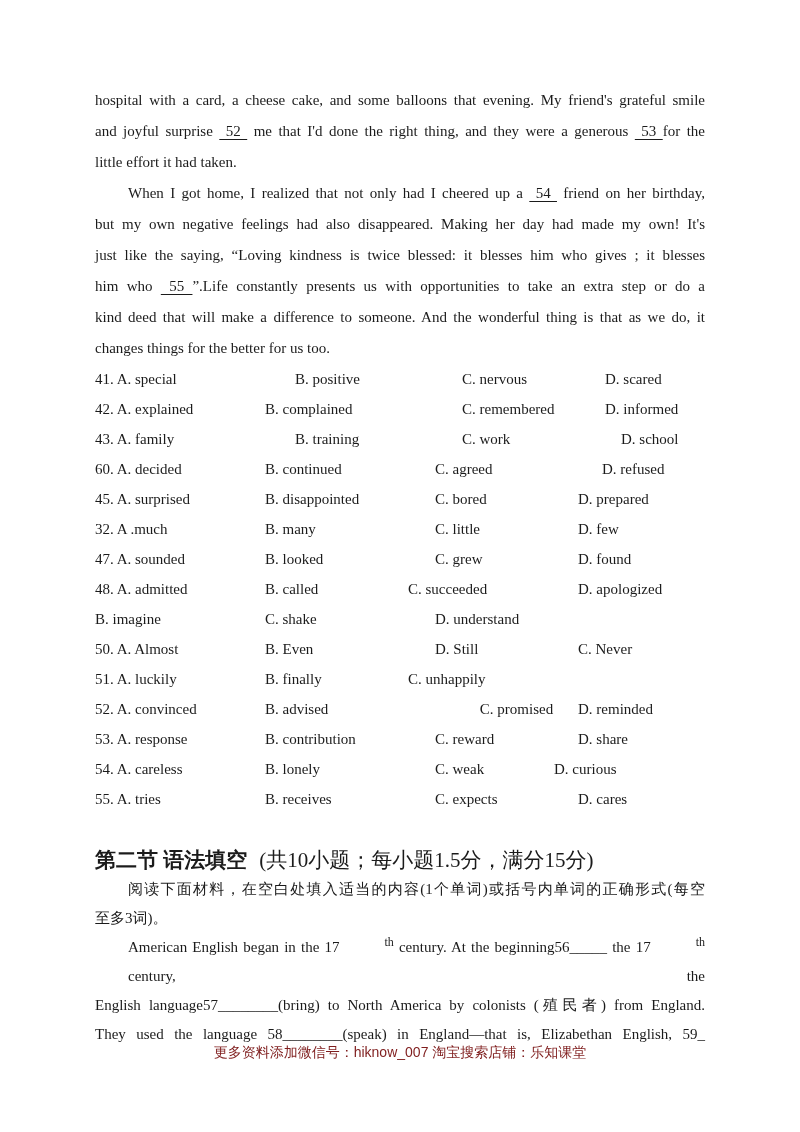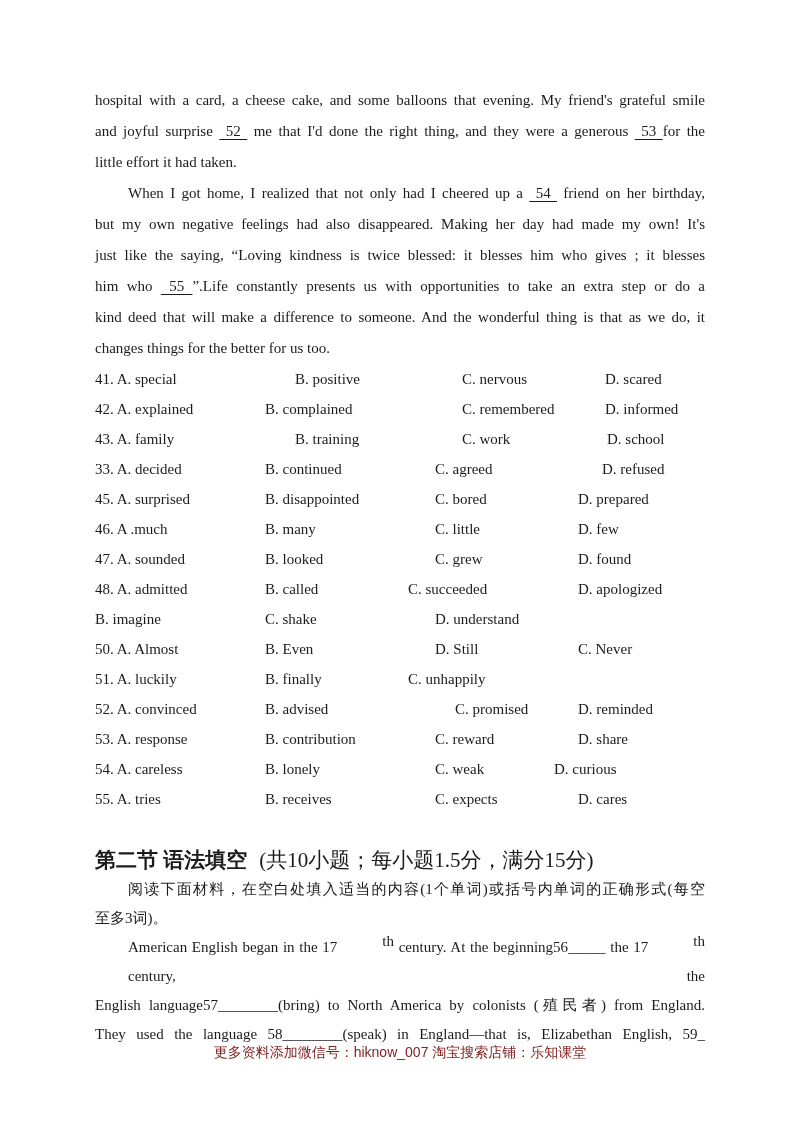--- a/index.html
+++ b/index.html
@@ -15,21 +15,21 @@
   .line{
     font-size:15px;
     line-height:31px;
     text-align:justify;
     text-align-last:justify;
   }
   .line.last{text-align-last:left;}
   .line.indent{padding-left:33px;}
   .line.lh29{line-height:29px;}
   .blank{text-decoration:underline;text-underline-offset:3px;}
-  sup{font-size:15px;line-height:0;padding-left:45px;}
+  sup{font-size:12px;line-height:0;padding-left:45px;}
   .opt-row{
     display:grid;
     grid-template-columns:170px 170px 143px 1fr;
     font-size:15px;
     line-height:30px;
     height:30px;
   }
   .opt-cell{white-space:nowrap;}
   .sec-header{
     margin-top:32px;
@@ -79,36 +79,36 @@
         <div class="opt-row">
           <div class="opt-cell">42. A. explained</div>
           <div class="opt-cell" style="margin-left: 0px;">B. complained</div>
           <div class="opt-cell" style="margin-left: 27px;">C. remembered</div>
           <div class="opt-cell" style="margin-left: 27px;">D. informed</div>
         </div>
         <div class="opt-row">
           <div class="opt-cell">43. A. family</div>
           <div class="opt-cell" style="margin-left: 30px;">B. training</div>
           <div class="opt-cell" style="margin-left: 27px;">C. work</div>
-          <div class="opt-cell" style="margin-left: 29px;">D. school</div>
+          <div class="opt-cell" style="margin-left: 43px;">D. school</div>
         </div>
         <div class="opt-row">
-          <div class="opt-cell">33. A. decided</div>
+          <div class="opt-cell">60. A. decided</div>
           <div class="opt-cell" style="margin-left: 0px;">B. continued</div>
           <div class="opt-cell" style="margin-left: 0px;">C. agreed</div>
           <div class="opt-cell" style="margin-left: 24px;">D. refused</div>
         </div>
         <div class="opt-row">
           <div class="opt-cell">45. A. surprised</div>
           <div class="opt-cell">B. disappointed</div>
           <div class="opt-cell">C. bored</div>
           <div class="opt-cell">D. prepared</div>
         </div>
         <div class="opt-row">
-          <div class="opt-cell">46. A .much</div>
+          <div class="opt-cell">32. A .much</div>
           <div class="opt-cell">B. many</div>
           <div class="opt-cell">C. little</div>
           <div class="opt-cell">D. few</div>
         </div>
         <div class="opt-row">
           <div class="opt-cell">47. A. sounded</div>
           <div class="opt-cell">B. looked</div>
           <div class="opt-cell">C. grew</div>
           <div class="opt-cell">D. found</div>
         </div>
@@ -130,21 +130,21 @@
           <div class="opt-cell">C. Never</div>
         </div>
         <div class="opt-row">
           <div class="opt-cell">51. A. luckily</div>
           <div class="opt-cell" style="margin-left: 0px;">B. finally</div>
           <div class="opt-cell" style="margin-left: -27px;">C. unhappily</div>
         </div>
         <div class="opt-row">
           <div class="opt-cell">52. A. convinced</div>
           <div class="opt-cell" style="margin-left: 0px;">B. advised</div>
-          <div class="opt-cell" style="margin-left: 20px;">C. promised</div>
+          <div class="opt-cell" style="margin-left: 20px; text-align: center;">C. promised</div>
           <div class="opt-cell" style="margin-left: 0px;">D. reminded</div>
         </div>
         <div class="opt-row">
           <div class="opt-cell">53. A. response</div>
           <div class="opt-cell">B. contribution</div>
           <div class="opt-cell">C. reward</div>
           <div class="opt-cell">D. share</div>
         </div>
         <div class="opt-row">
           <div class="opt-cell">54. A. careless</div>

